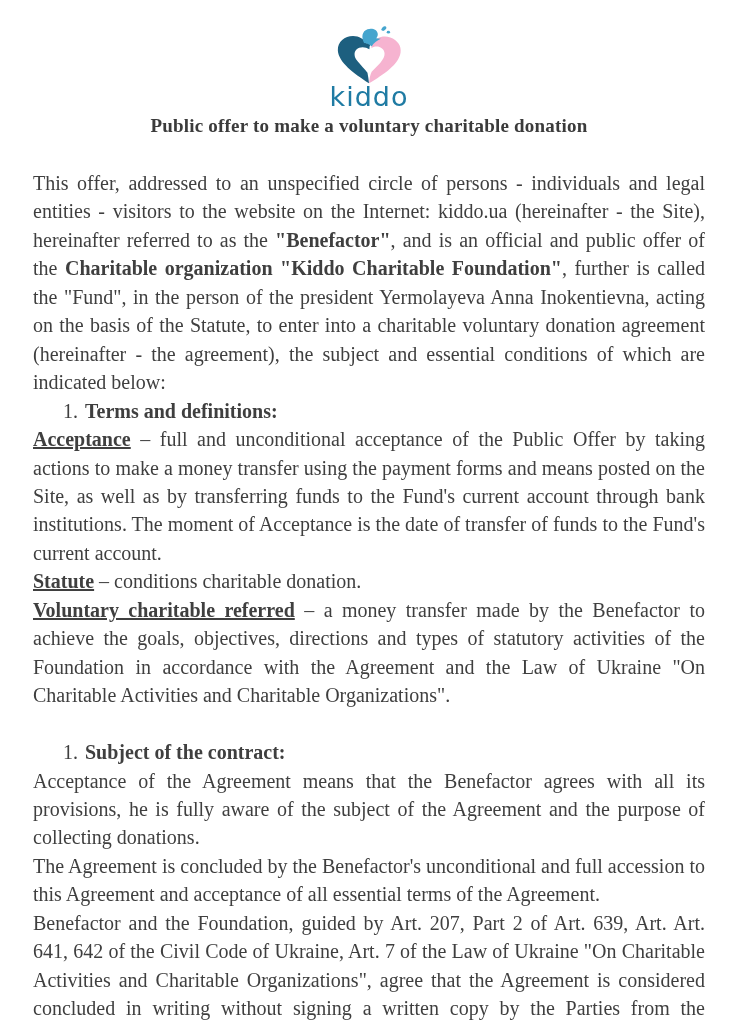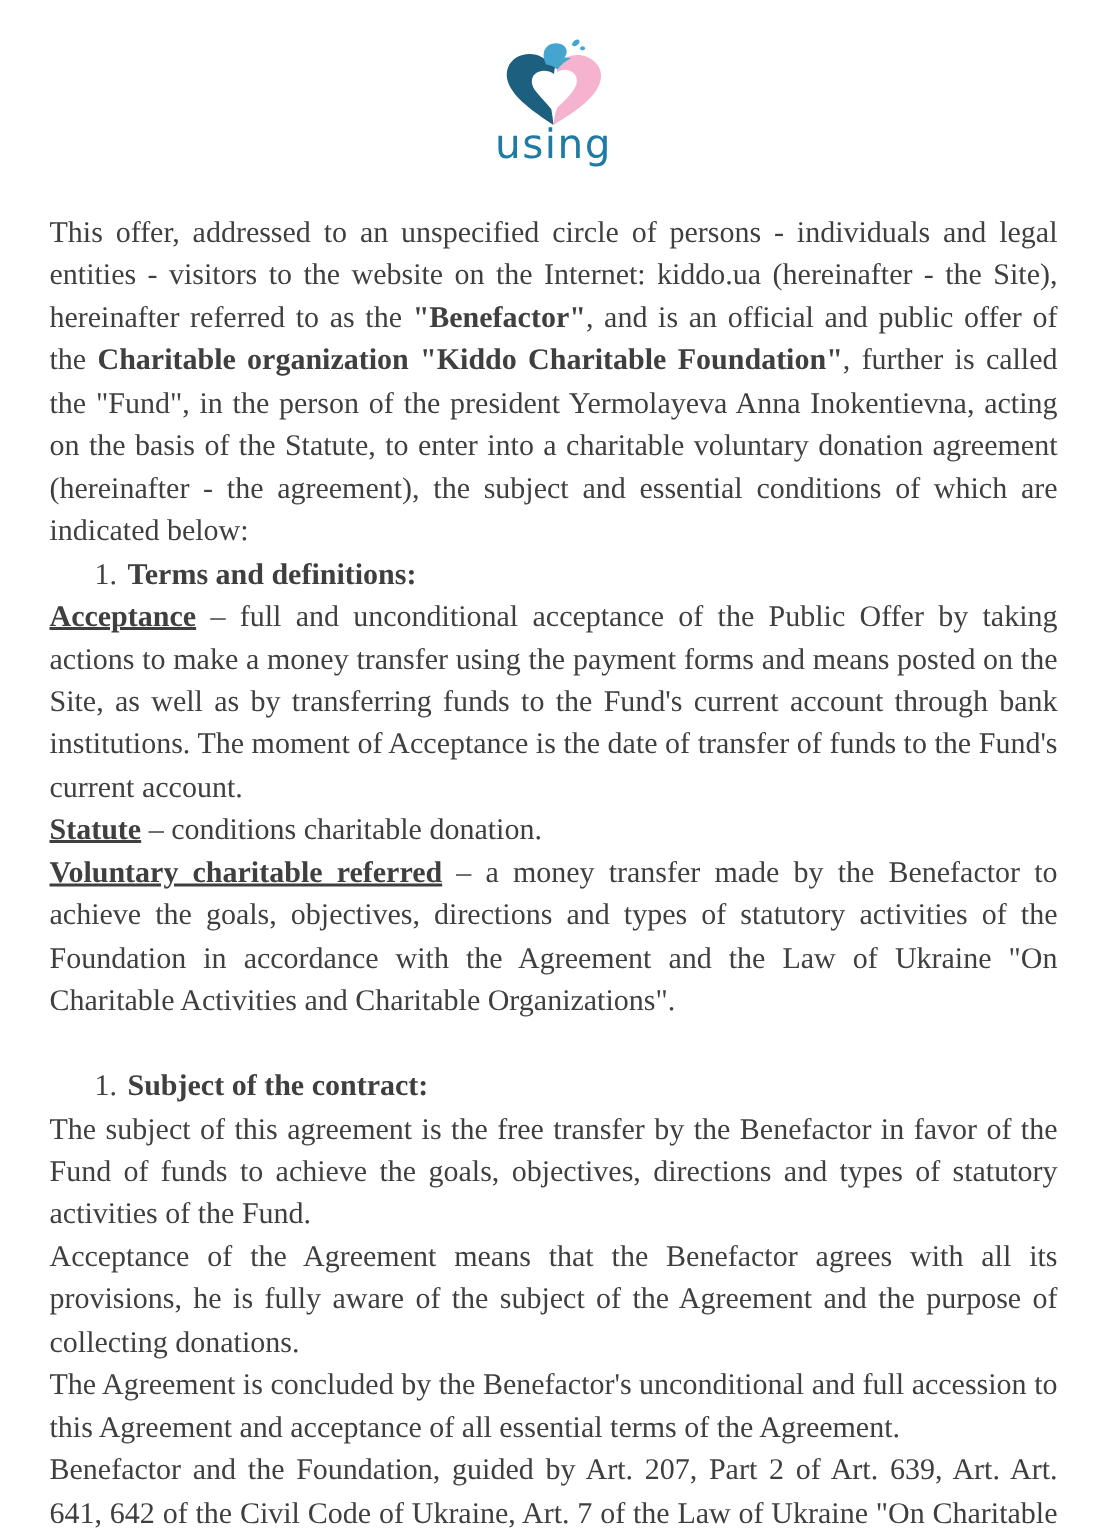--- a/index.html
+++ b/index.html
@@ -78,31 +78,31 @@
                C39.5,14 41,4.5 48,1.5
                C54.5,-1 61,2.5 61.5,8.5
                C61.8,11 61,13.5 59.5,15.5
                L65.5,16.5
                C60.5,19.5 56,23.5 53.5,28.5
                C50.5,25 47,23.5 43.5,23 Z"></path>
 
       <path fill="#45a5ce" d="M66,2.5 C67,-2 70,-4.5 72,-3 C74,-1.5 72.5,2.5 68.5,4 Z"></path>
       <circle fill="#45a5ce" cx="75.5" cy="6" r="2.2"></circle>
     </svg>
-    <div class="wordmark">using</div>
+    <div class="wordmark">kiddo</div>
   </div>
 
+  <h1 class="doc-title">Public offer to make a voluntary charitable donation</h1>
 
   <div class="doc-body">
       <p><span>This offer, addressed to an unspecified circle of persons - individuals and legal entities - visitors to the website on the Internet: kiddo.ua (hereinafter - the Site), hereinafter referred to as the </span><span class="run-b">"Benefactor"</span><span>, and is an official and public offer of the </span><span class="run-b">Charitable organization "Kiddo Charitable Foundation"</span><span>, further is called the "Fund", in the person of the president Yermolayeva Anna Inokentievna, acting on the basis of the Statute, to enter into a charitable voluntary donation agreement (hereinafter - the agreement), the subject and essential conditions of which are indicated below:</span></p>
       <p class="li"><span class="num">1.</span><span class="run-b">Terms and definitions:</span></p>
       <p><span class="run-b run-u">Acceptance</span><span> – full and unconditional acceptance of the Public Offer by taking actions to make a money transfer using the payment forms and means posted on the Site, as well as by transferring funds to the Fund's current account through bank institutions. The moment of Acceptance is the date of transfer of funds to the Fund's current account.</span></p>
       <p><span class="run-b run-u">Statute</span><span> – conditions charitable donation.</span></p>
       <p><span class="run-b run-u">Voluntary charitable referred</span><span> – a money transfer made by the Benefactor to achieve the goals, objectives, directions and types of statutory activities of the Foundation in accordance with the Agreement and the Law of Ukraine "On Charitable Activities and Charitable Organizations".</span></p>
       <div class="spacer"></div>
       <p class="li"><span class="num">1.</span><span class="run-b">Subject of the contract:</span></p>
-      <p><span>The subject of this agreement is the free transfer by the Benefactor in favor of the Fund of funds to achieve the goals, objectives, directions and types of statutory activities of the Fund.</span></p>
       <p><span>Acceptance of the Agreement means that the Benefactor agrees with all its provisions, he is fully aware of the subject of the Agreement and the purpose of collecting donations.</span></p>
       <p><span>The Agreement is concluded by the Benefactor's unconditional and full accession to this Agreement and acceptance of all essential terms of the Agreement.</span></p>
       <p><span>Benefactor and the Foundation, guided by Art. 207, Part 2 of Art. 639, Art. Art. 641, 642 of the Civil Code of Ukraine, Art. 7 of the Law of Ukraine "On Charitable Activities and Charitable Organizations", agree that the Agreement is considered concluded in writing without signing a written copy by the Parties from the moment the Benefactor takes the actions provided for in the Agreement, which testify to the agreement to comply with the terms of the Agreement.</span></p>
     </div>
 
 </div>
 
 </body></html>

